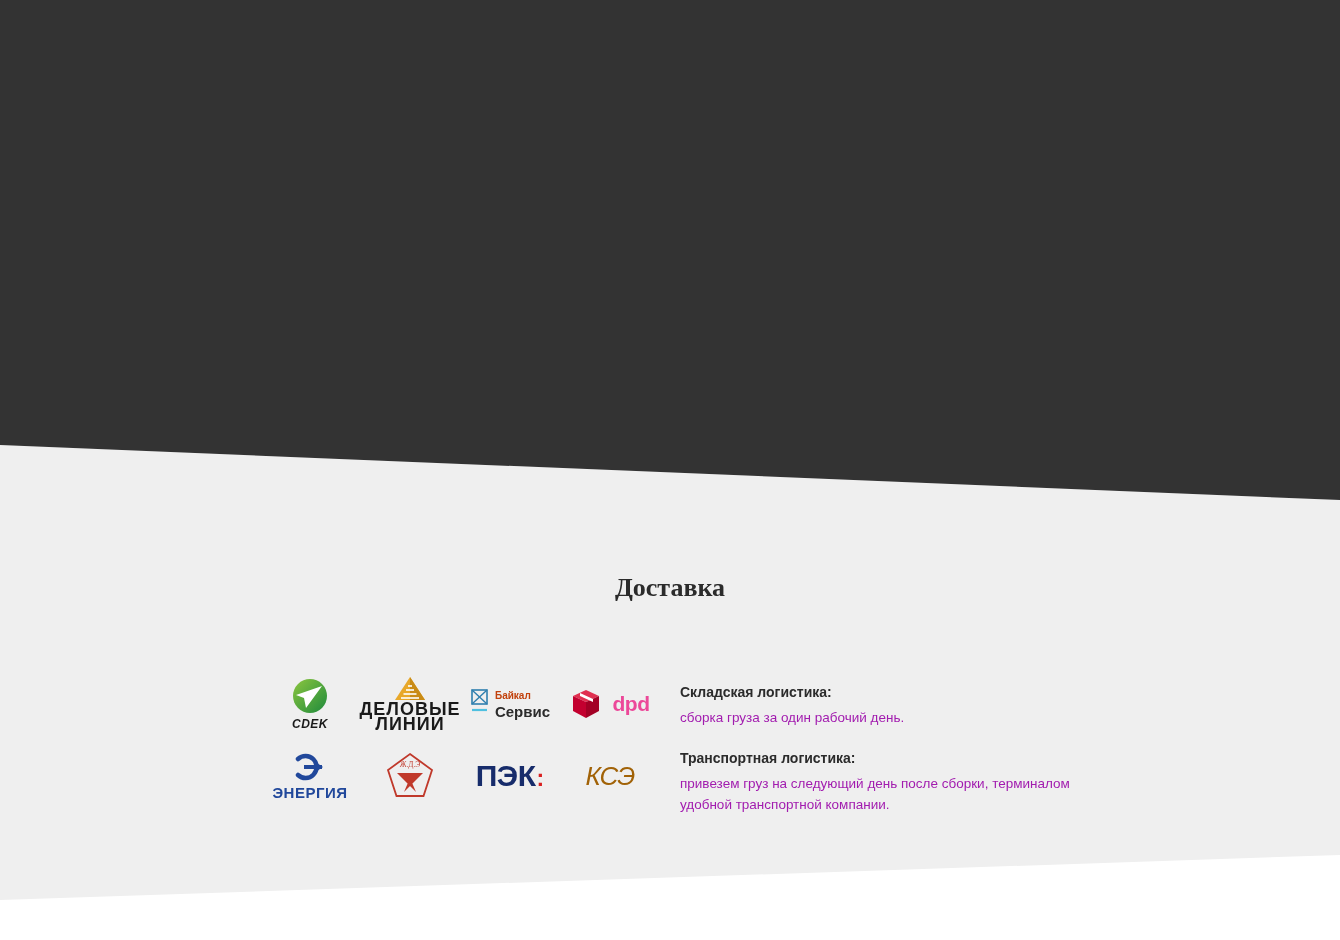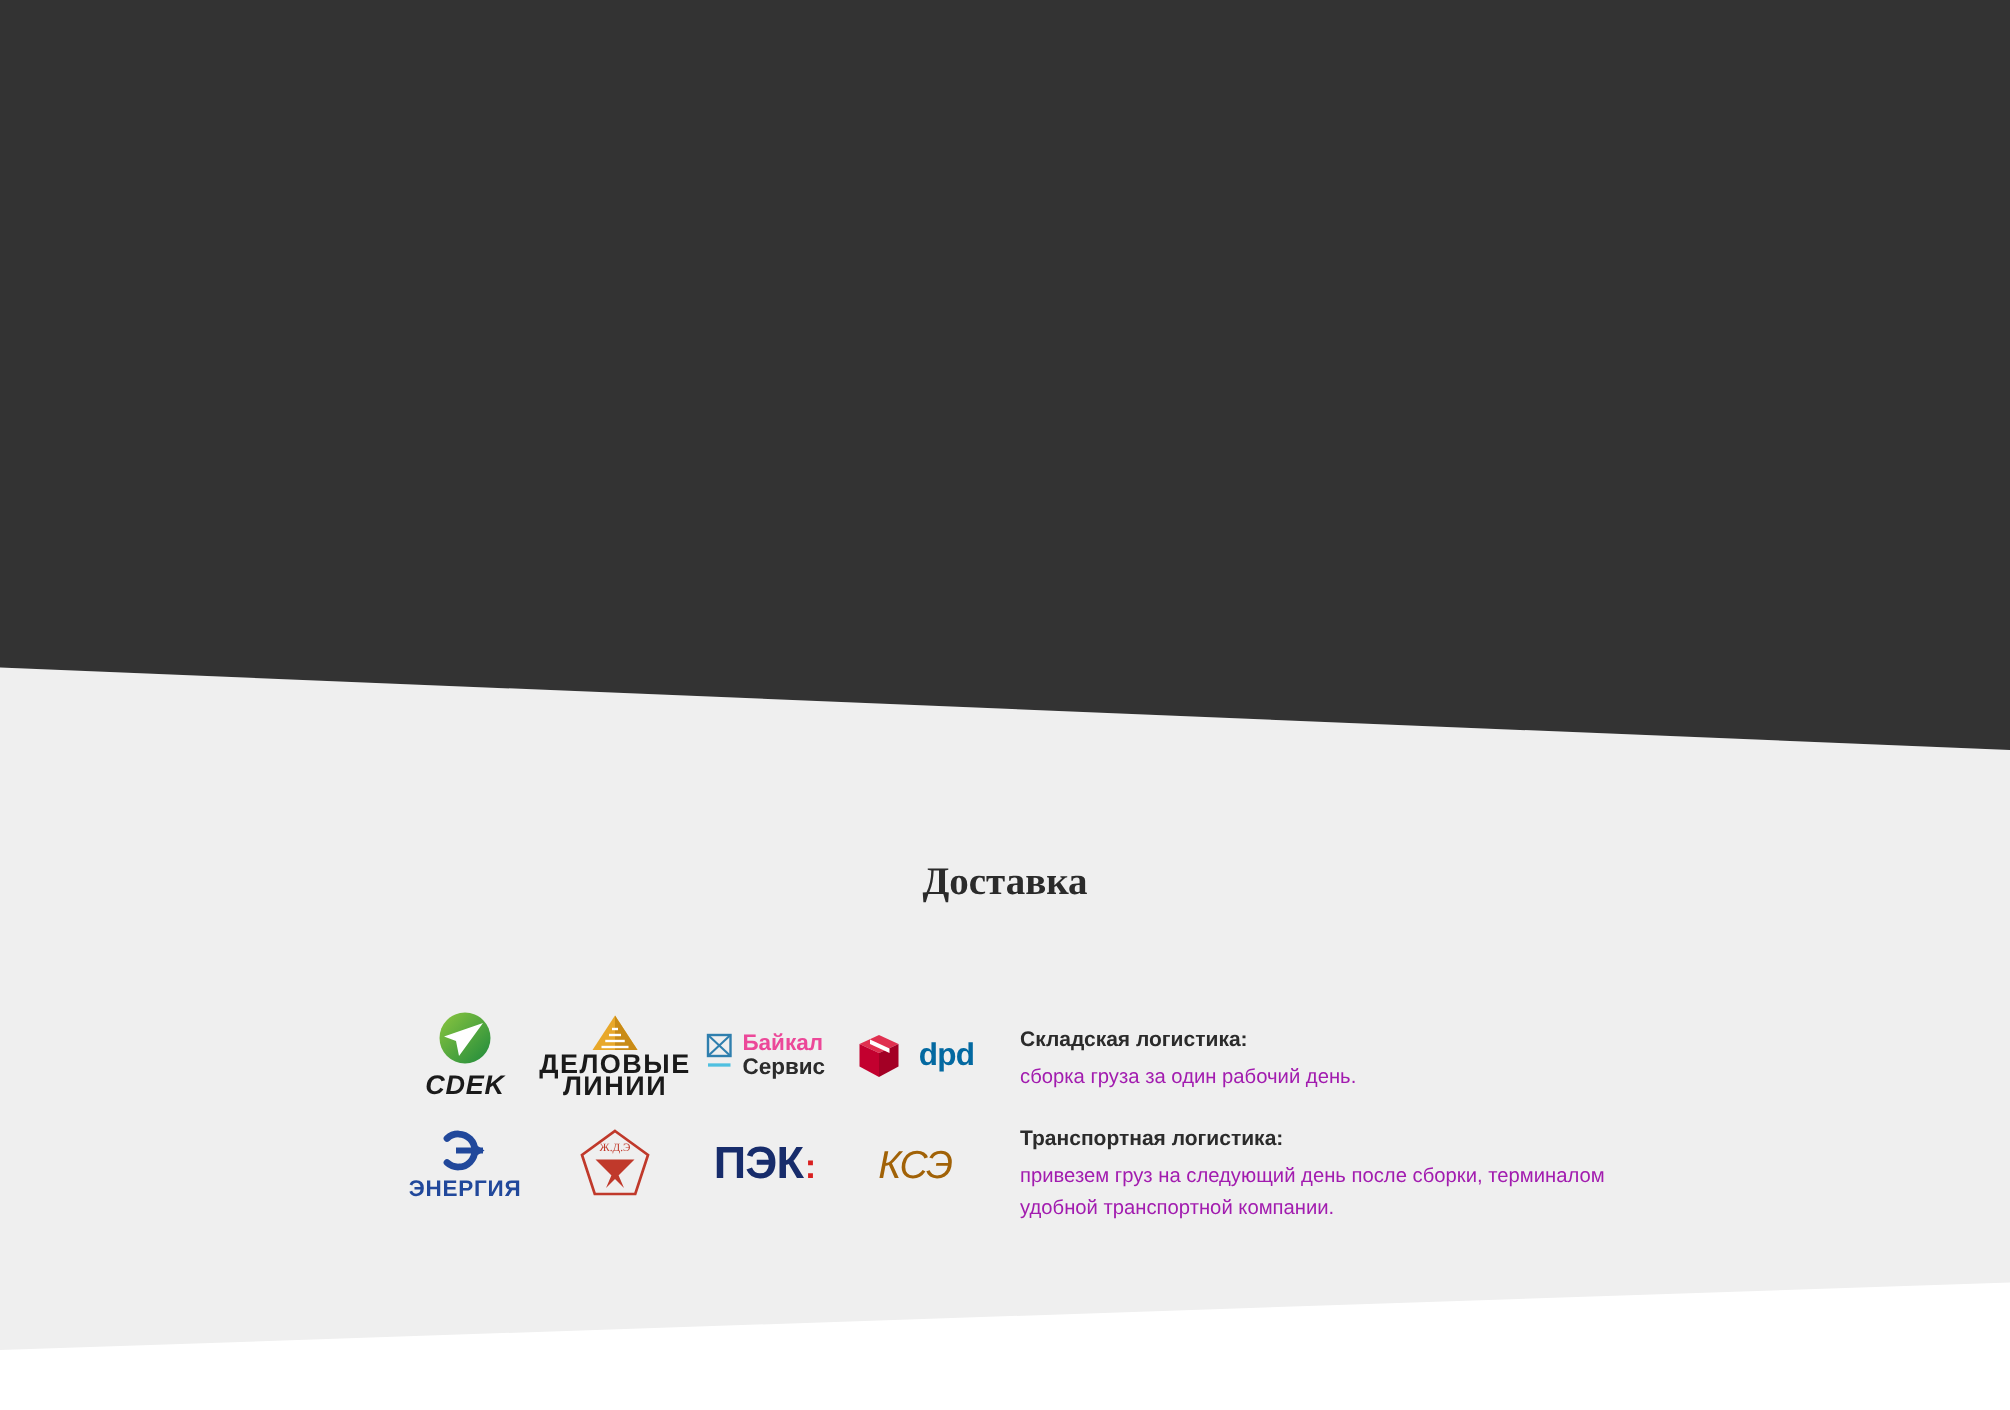--- a/index.html
+++ b/index.html
@@ -129,35 +129,35 @@
   .log-text {
     font-size: 13.5px;
     line-height: 21px;
     color: #a21caf;
     white-space: pre-line;
   }
 
   
   .cdek-wrap { display: flex; flex-direction: column; align-items: center; }
   .cdek-text {
-    font-size: 18px; font-weight: bold; font-style: italic;
+    font-size: 12px; font-weight: bold; font-style: italic;
     color: #1a1a1a; letter-spacing: 0.5px; margin-top: 1px;
   }
   .dl-wrap { display: flex; flex-direction: column; align-items: center; line-height: 15px; }
   .dl-text {
     font-size: 18px; font-weight: bold; color: #1a1a1a;
     letter-spacing: 1px; font-stretch: condensed;
   }
   .baikal-wrap { display: flex; align-items: center; }
   .baikal-words { margin-left: 5px; line-height: 16px; }
-  .baikal-1 { font-size: 15px; font-weight: bold; color: #ec4899; }
+  .baikal-1 { font-size: 10px; font-weight: bold; color: #c2410c; }
   .baikal-2 { font-size: 15px; font-weight: bold; color: #2b2b2b; }
   .dpd-wrap { display: flex; align-items: center; }
   .dpd-text {
-    font-size: 21px; font-weight: bold; color: #0369a1;
+    font-size: 21px; font-weight: bold; color: #ec4899;
     margin-left: 12px; letter-spacing: -0.5px;
   }
   .energy-wrap { display: flex; flex-direction: column; align-items: center; }
   .energy-text {
     font-size: 15px; font-weight: bold; color: #21489b;
     letter-spacing: 0.5px; margin-top: 2px;
   }
   .pek-wrap { display: flex; align-items: baseline; }
   .pek-text { font-size: 30px; font-weight: bold; color: #172c6b; letter-spacing: -0.5px; }
   .pek-colon { font-size: 23px; font-weight: bold; color: #d92020; margin-left: 1px; }

